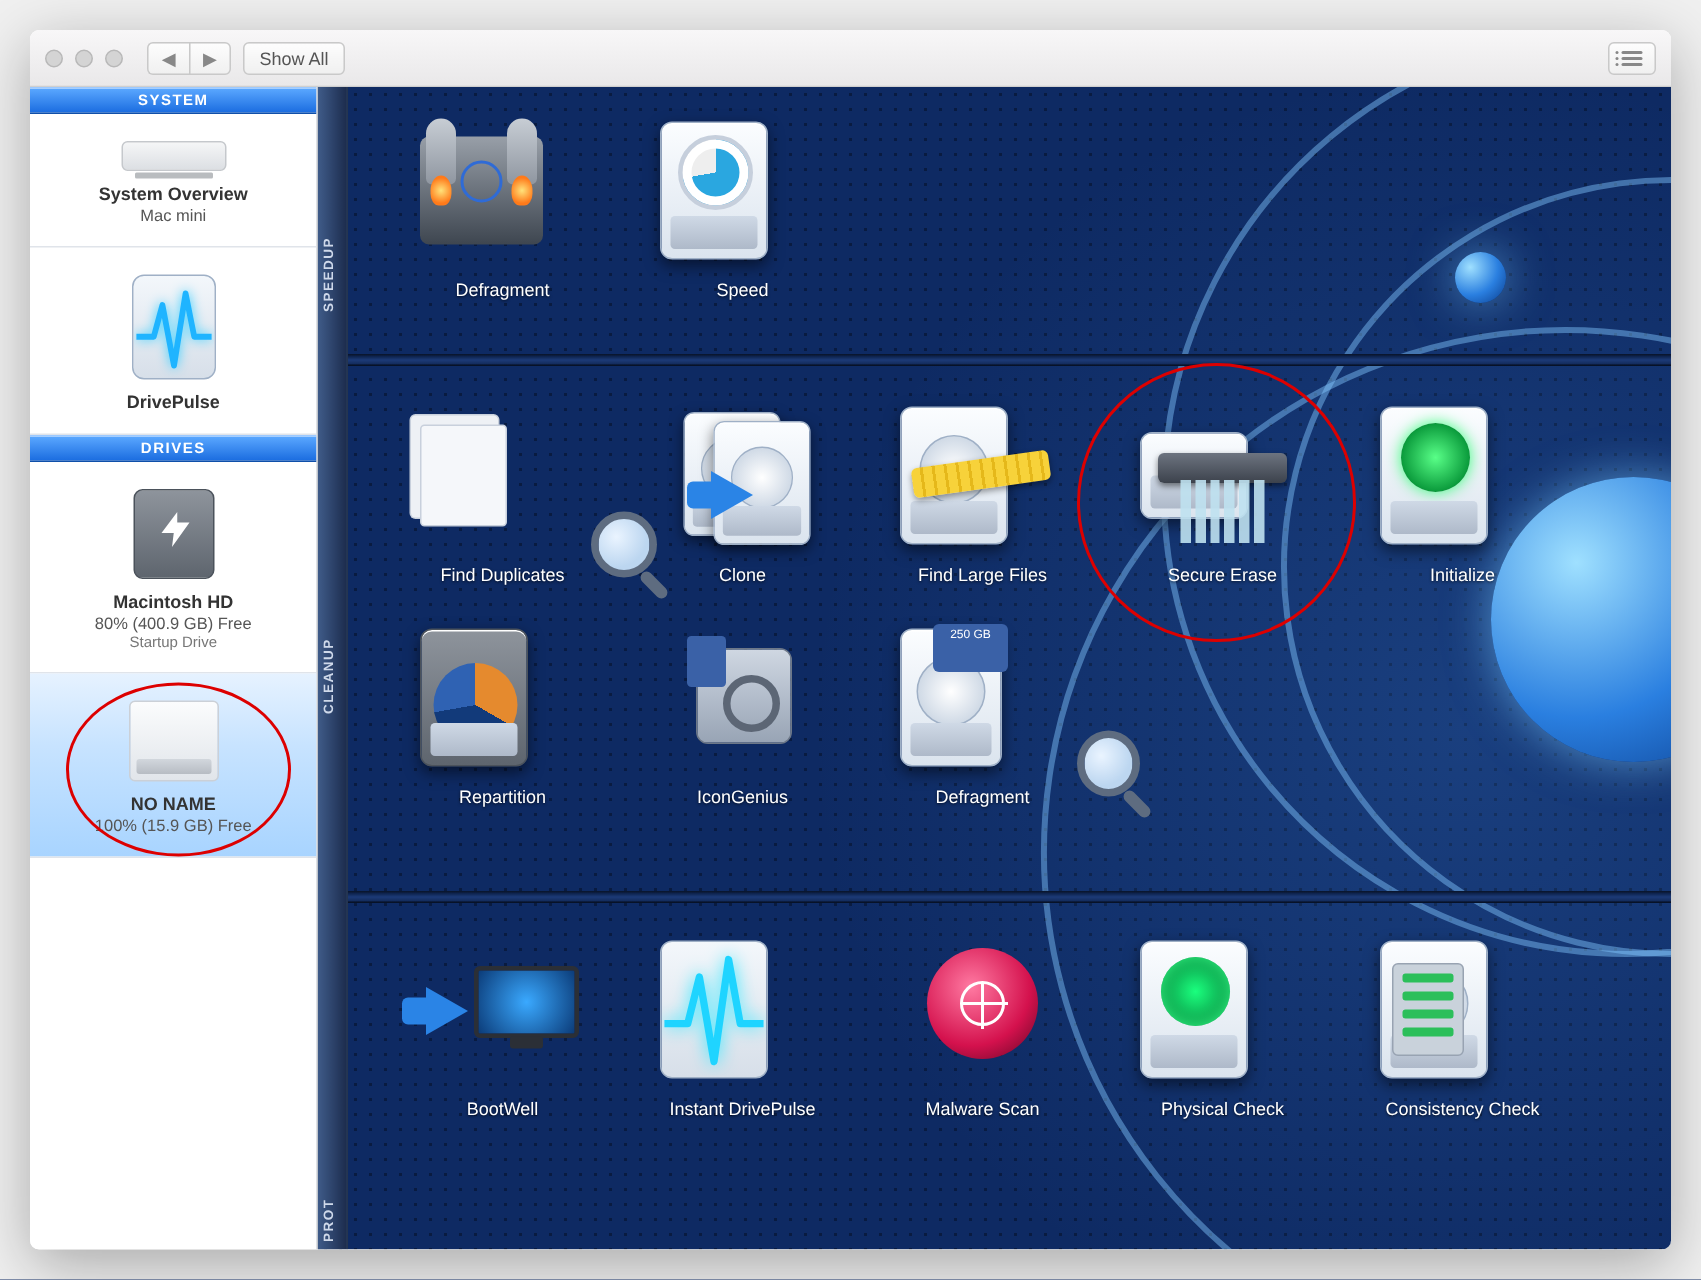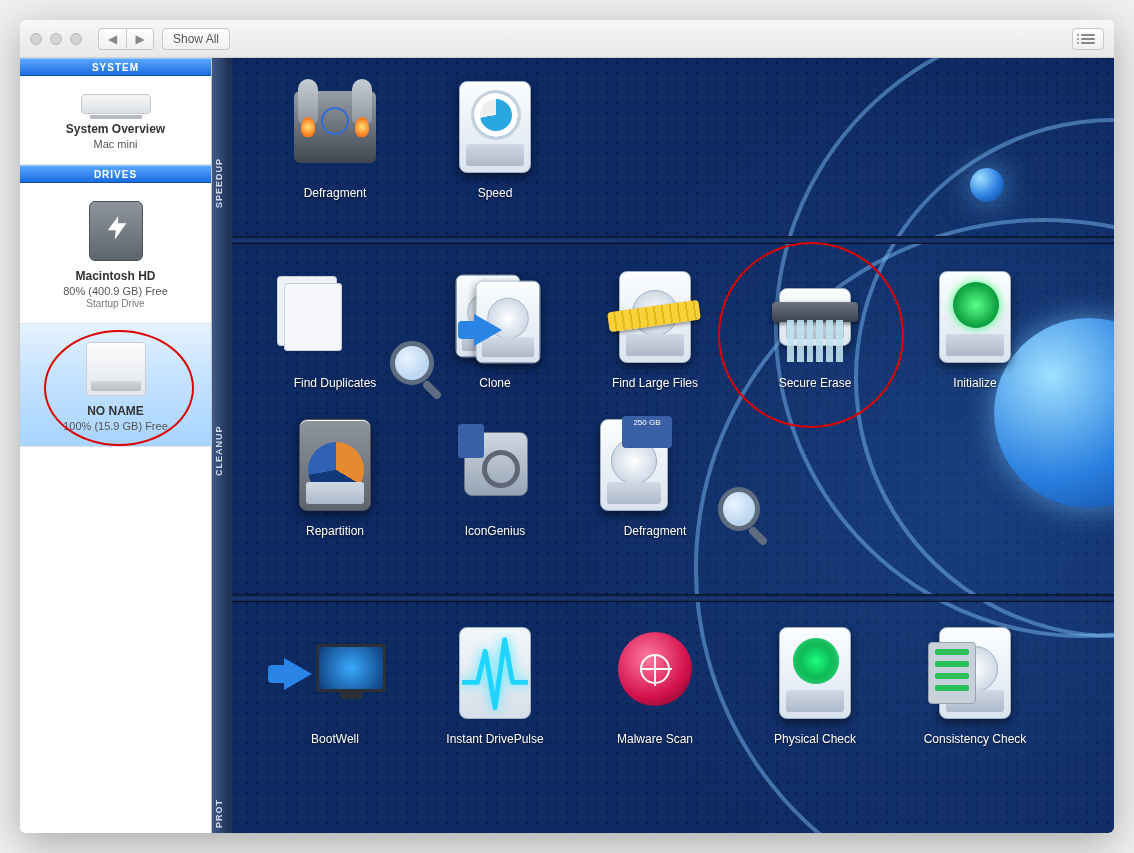--- a/index.html
+++ b/index.html
@@ -149,21 +149,21 @@
   display:grid; grid-template-columns: repeat(5, 160px);
   column-gap: 0; row-gap: 20px;
   padding: 14px 0 0 28px;
 }
 .grid.row1{ top:0; }
 .grid.row2{ top:190px; }
 .grid.row3{ top:546px; }
 
 .tool { width:150px; text-align:center; color:#fff; position:relative; }
 .tool .tlabel { font-size:12px; font-weight:500; margin-top:4px; text-shadow:0 1px 2px rgba(0,0,0,0.7);}
-.ticon { width:110px; height:110px; margin:0 auto; position:relative; display:flex; align-items:center; justify-content:center;}
+.ticon { width:110px; height:110px; margin:0 auto; position:relative; display:flex; align-items:center; justify-content:space-between;}
 
 
 .drive {
   width:72px; height:92px; border-radius:8px;
   background: linear-gradient(#fbfdff,#dbe4ee);
   border:1px solid #9fb0c6;
   box-shadow: 0 4px 10px rgba(0,0,0,0.5), inset 0 1px 0 #fff;
   position:relative;
 }
 .drive::after{
@@ -251,20 +251,30 @@
       <div class="sb-item">
         <div class="sb-icon">
           <div style="width:70px;height:20px;background:linear-gradient(#f5f6f7,#dcdfe3);border:1px solid #c5c8cc;border-radius:4px;position:relative;">
             <span style="position:absolute;bottom:-6px;left:8px;right:8px;height:4px;background:#b9bcbf;border-radius:1px;"></span>
           </div>
         </div>
         <div class="sb-title">System Overview</div>
         <div class="sb-sub">Mac mini</div>
       </div>
 
+      <div class="sb-item">
+        <div class="sb-icon">
+          <div class="pulse" style="width:56px;height:70px;">
+            <svg viewBox="0 0 56 70">
+                <polyline points="2,42 14,42 20,20 28,62 36,12 42,42 54,42" fill="none" stroke="#1fb4ff" stroke-width="4" stroke-linejoin="round" style="filter:drop-shadow(0 0 4px #3ad0ff);"></polyline>
+              </svg>
+          </div>
+        </div>
+        <div class="sb-title">DrivePulse</div>
+      </div>
 
       <div class="sb-header">DRIVES</div>
 
       <div class="sb-item">
         <div class="sb-icon">
           <div style="width:54px;height:60px;background:linear-gradient(#8e949c,#5e656e);border-radius:6px;position:relative;border:1px solid #4b525b;">
             <svg viewBox="0 0 24 24" width="28" height="28" style="position:absolute;left:13px;top:12px;">
                 <path d="M13 2 L4 14 H11 L10 22 L20 8 H13 Z" fill="#fff"></path>
               </svg>
           </div>

